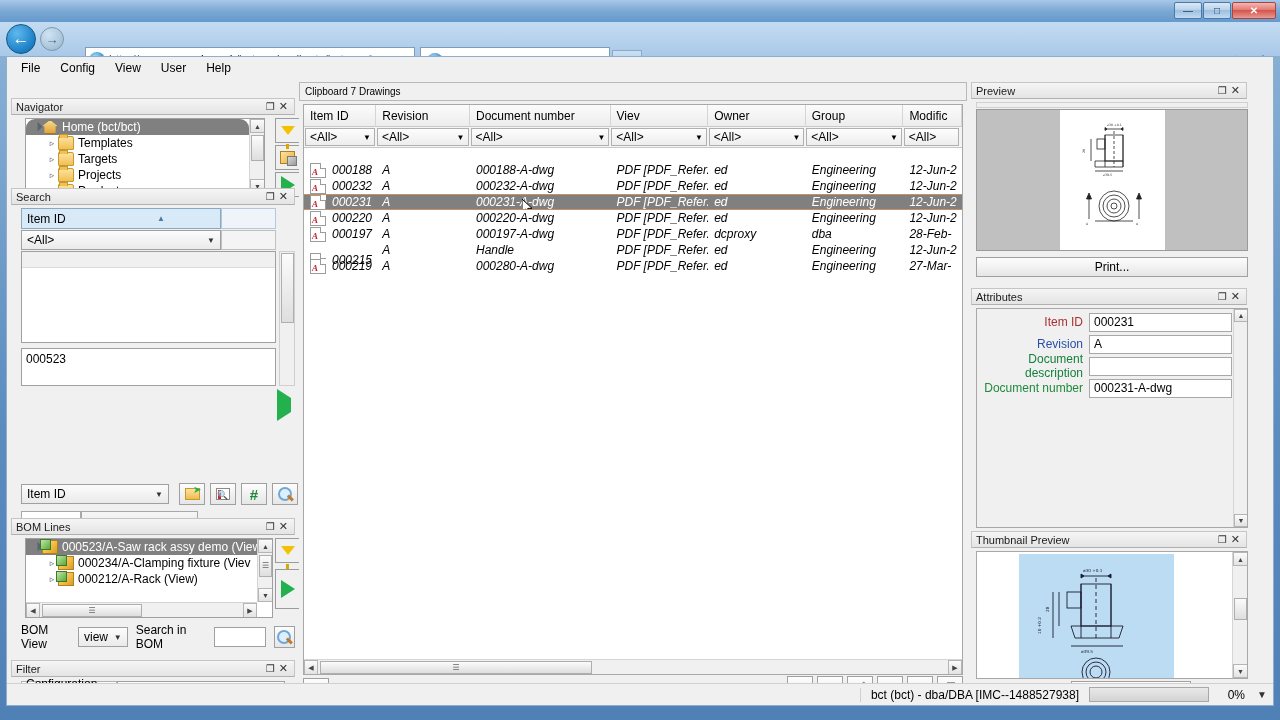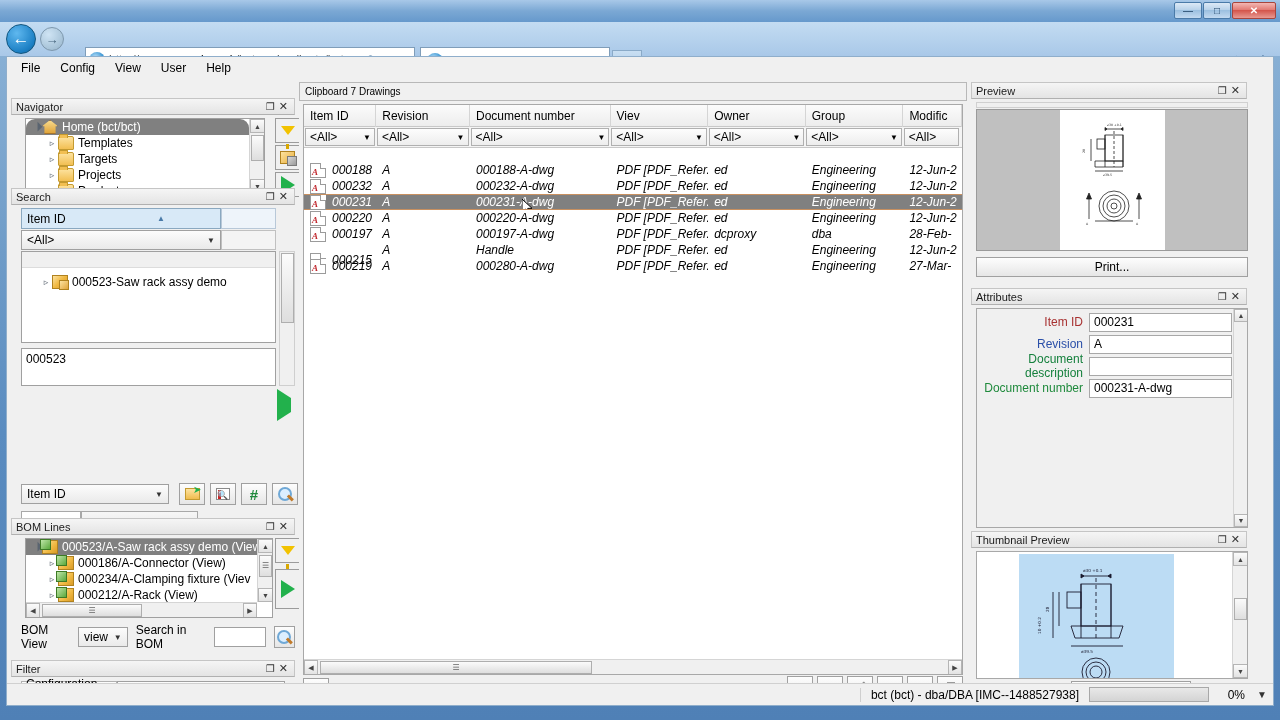--- a/index.html
+++ b/index.html
@@ -367,25 +367,20 @@
         </div>
         <div style="position:absolute; left:210px; top:20px; width:55px; height:21px; background:#eef4fa; border:1px solid #b8c8d8;"></div>
         <div class="combo" style="position:absolute; left:10px; top:42px; width:200px;">
           <span class="cv">&lt;All&gt;</span>
           <span class="carr">▼</span>
         </div>
         <div style="position:absolute; left:210px; top:42px; width:55px; height:20px; background:#f4f4f4; border:1px solid #c0c0c0;"></div>
 
         <div class="listbox" style="position:absolute; left:10px; top:63px; width:255px; height:92px;">
           <div style="height:16px; background:#f0f0f0; border-bottom:1px solid #dcdcdc;"></div>
-          <div class="trow" style="margin-top:6px; padding-left:18px;">
-            <span class="exp closed"></span>
-            <span class="ico part"></span>
-            <span>000523-Saw rack assy demo</span>
-          </div>
         </div>
 
         <div class="txtin" style="position:absolute; left:10px; top:160px; width:255px; height:38px; align-items:flex-start; padding-top:3px;">
           <span>000523</span>
         </div>
 
         <div style="position:absolute; left:268px; top:63px; width:16px; height:135px; background:#f0f0f0; border:1px solid #cfcfcf;">
           <div class="sb-thumb" style="left:1px; top:1px; width:13px; height:70px;"></div>
         </div>
         <div style="position:absolute; left:266px; top:210px;">
@@ -429,25 +424,20 @@
           <span class="t">BOM Lines</span>
           <span class="hdr-btn restore"></span>
           <span class="hdr-btn close"></span>
         </div>
         <div class="listbox" style="position:absolute; left:14px; top:20px; width:248px; height:80px;">
           <div style="position:absolute; left:0; top:0; right:15px; bottom:15px; overflow:hidden;">
             <div class="trow sel">
               <span class="exp open"></span>
               <span class="ico bom"></span>
               <span>000523/A-Saw rack assy demo (View</span>
-            </div>
-            <div class="trow" style="padding-left:20px">
-              <span class="exp closed"></span>
-              <span class="ico bom"></span>
-              <span>000186/A-Connector (View)</span>
             </div>
             <div class="trow" style="padding-left:20px">
               <span class="exp closed"></span>
               <span class="ico bom"></span>
               <span>000234/A-Clamping fixture (Viev</span>
             </div>
             <div class="trow" style="padding-left:20px">
               <span class="exp closed"></span>
               <span class="ico bom"></span>
               <span>000212/A-Rack (View)</span>

